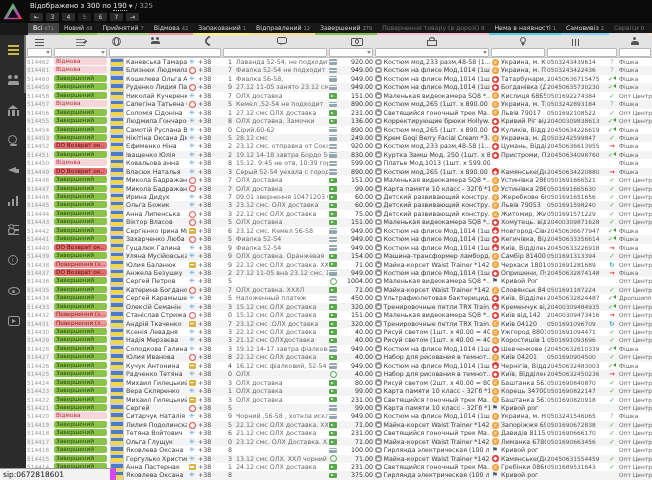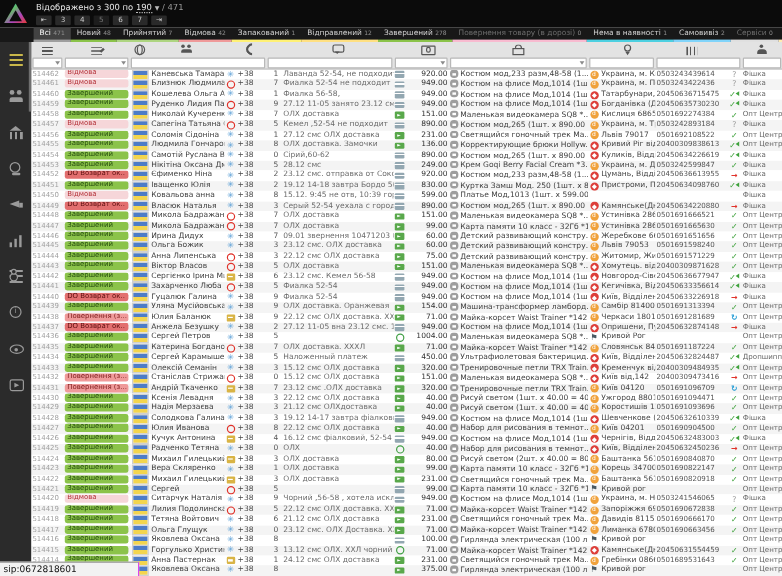--- a/index.html
+++ b/index.html
@@ -118,21 +118,21 @@
   .car-np::before{content:"";position:absolute;left:2.2px;top:2.2px;width:2.6px;height:2.6px;background:#fff;transform:rotate(45deg)}
   .car-flag::before{content:"⚑";color:#4a5a63;font-size:7px}
   .tk{font-size:6.5px;font-weight:bold}
   .tk-c::before,.tk-c2::before{content:"✓";color:#3fa23c}
   .tk-c2::after{content:"";display:inline-block;width:0;height:0;border-top:2px solid transparent;border-bottom:2px solid transparent;border-right:3px solid #3fa23c;vertical-align:1px}
   .tk-q::before{content:"?";color:#9a9a9a;font-weight:normal}
   .tk-ra::before{content:"→";color:#e0332b}
   .tk-rf::before{content:"↻";color:#2b9fd6}
   
   .sip{position:absolute;left:0;bottom:0;width:116px;height:12px;background:#f2f2f2;border-top:1px solid #9a9a9a;
-     border-right:1px solid #d946ef;color:#111;font-size:7.5px;line-height:12px;padding-left:3px;box-sizing:border-box;z-index:10}
+     border-right:6px solid #d946ef;color:#111;font-size:7.5px;line-height:12px;padding-left:3px;box-sizing:border-box;z-index:10}
 </style>
 </head>
 <body>
 
 <div class="top">
   <svg class="logo" viewBox="0 0 22 22">
     <defs>
         <linearGradient id="lg" x1="0" y1="0" x2="1" y2="1">
       <stop offset="0" stop-color="#26c6da"></stop>
           <stop offset="0.35" stop-color="#66bb6a"></stop>
@@ -140,21 +140,21 @@
           <stop offset="1" stop-color="#e53935"></stop>
     </linearGradient>
       </defs>
     <path d="M11 2 L21 19 L1 19 Z" fill="url(#lg)"></path>
     <path d="M11 8 L16.5 17.5 L5.5 17.5 Z" fill="#0b0b0b"></path>
   </svg>
   <div class="toptext">
     <span>Відображено з 300 по</span>
     <span class="u">190</span>
     <span class="car">▼</span>
-    <span class="tot">/ 471</span>
+    <span class="tot">/ 325</span>
   </div>
   <div class="pager">
       <span class="pg">⇤</span>
       <span class="pg">3</span>
       <span class="pg">4</span>
       <span class="pg cur">5</span>
       <span class="pg">6</span>
       <span class="pg">7</span>
       <span class="pg">⇥</span>
     </div>

